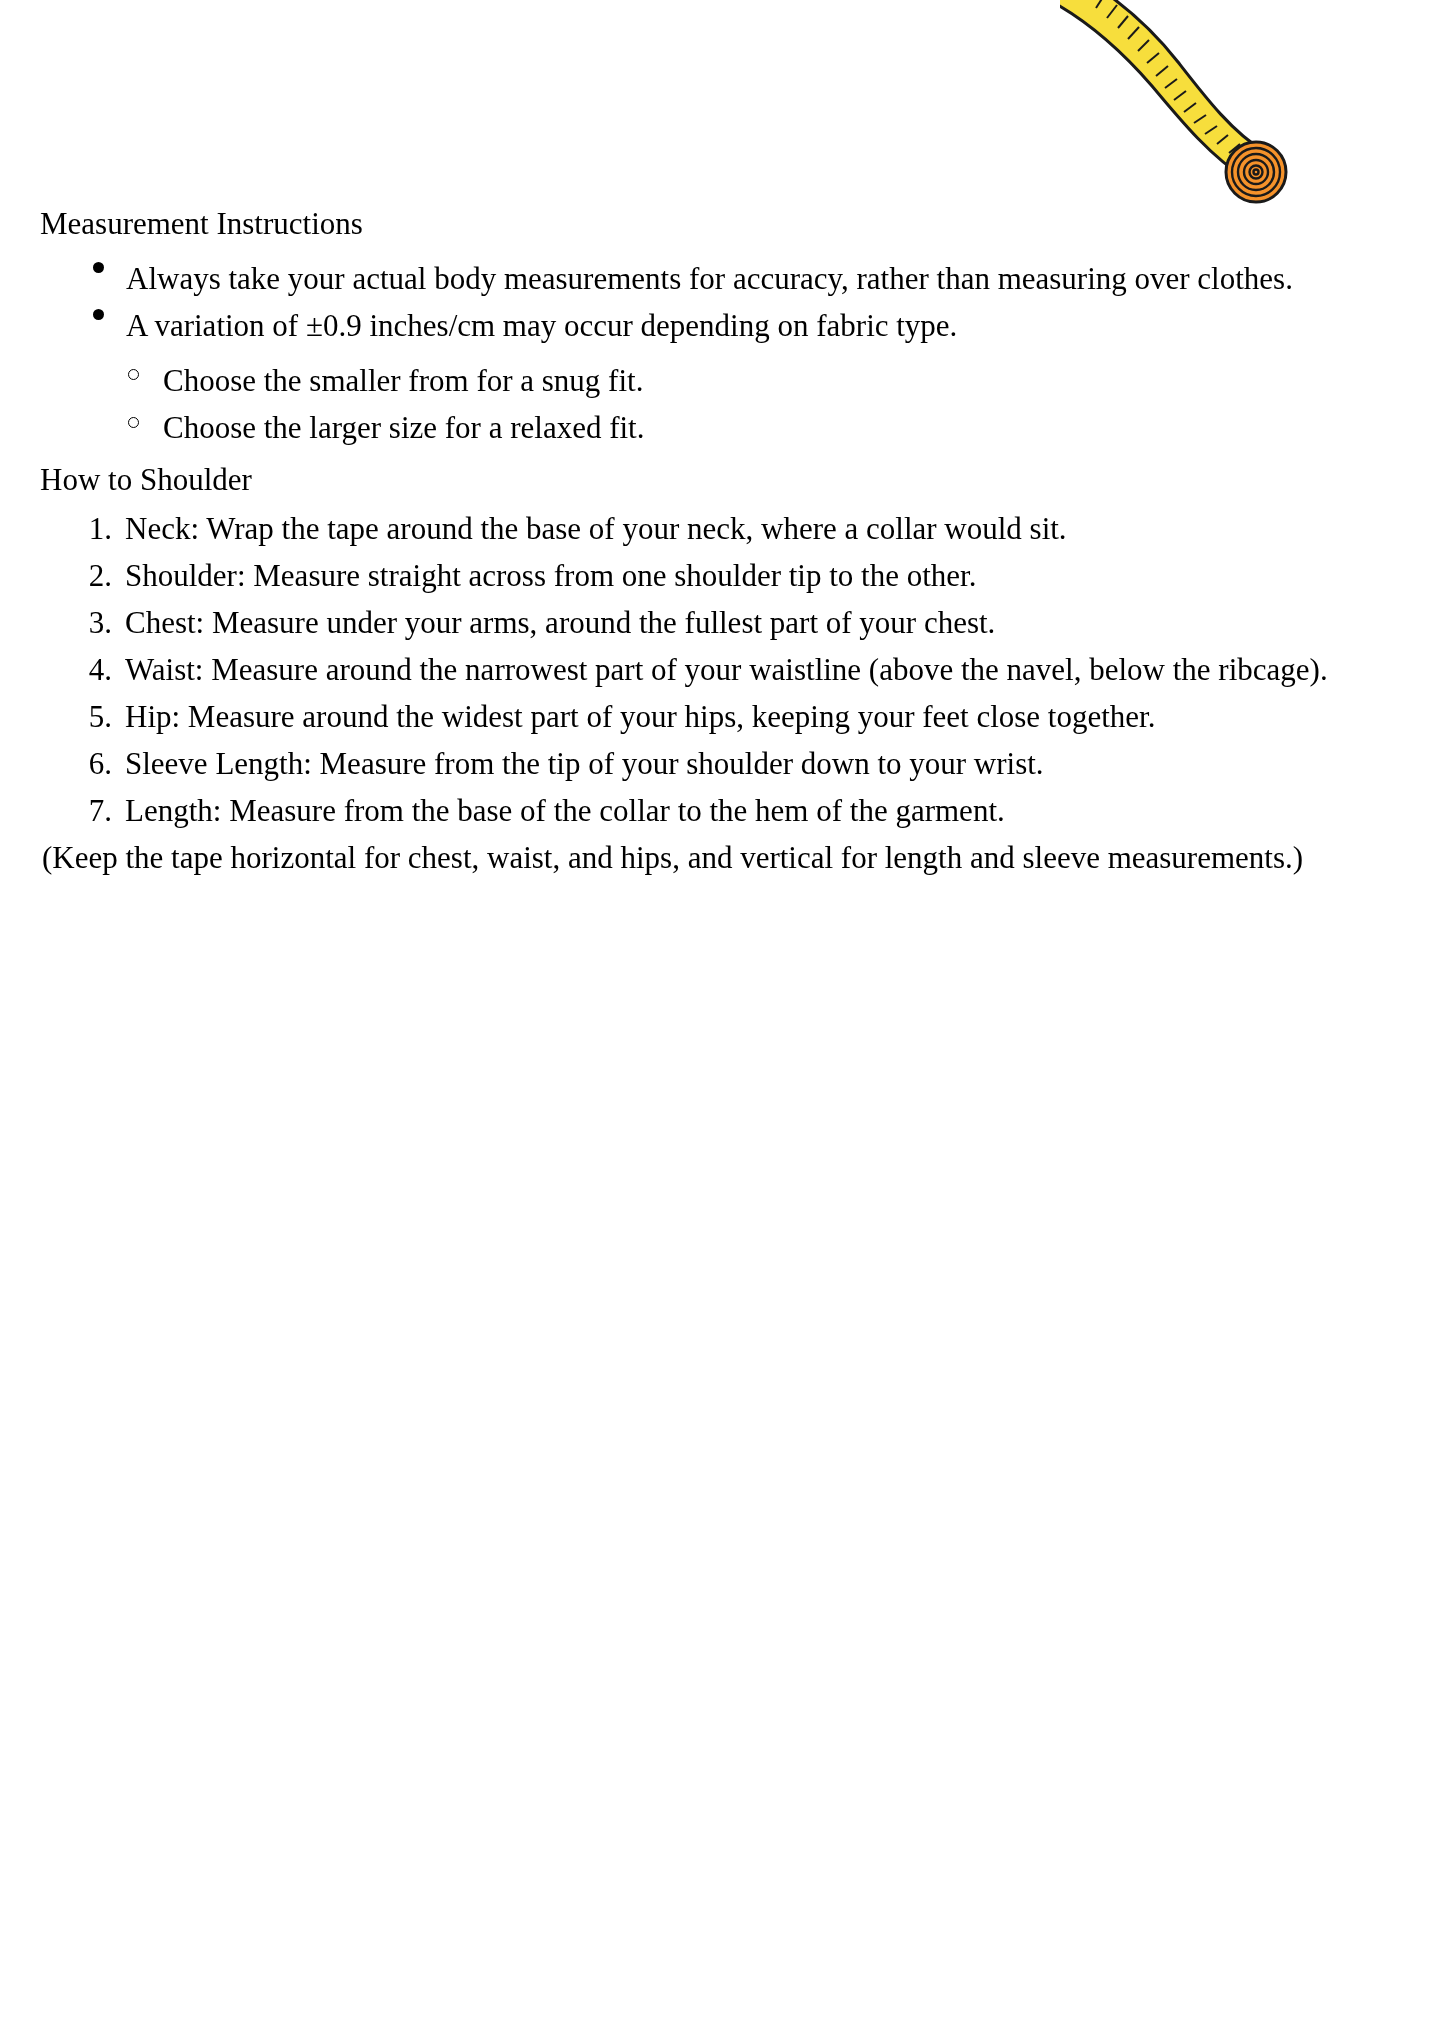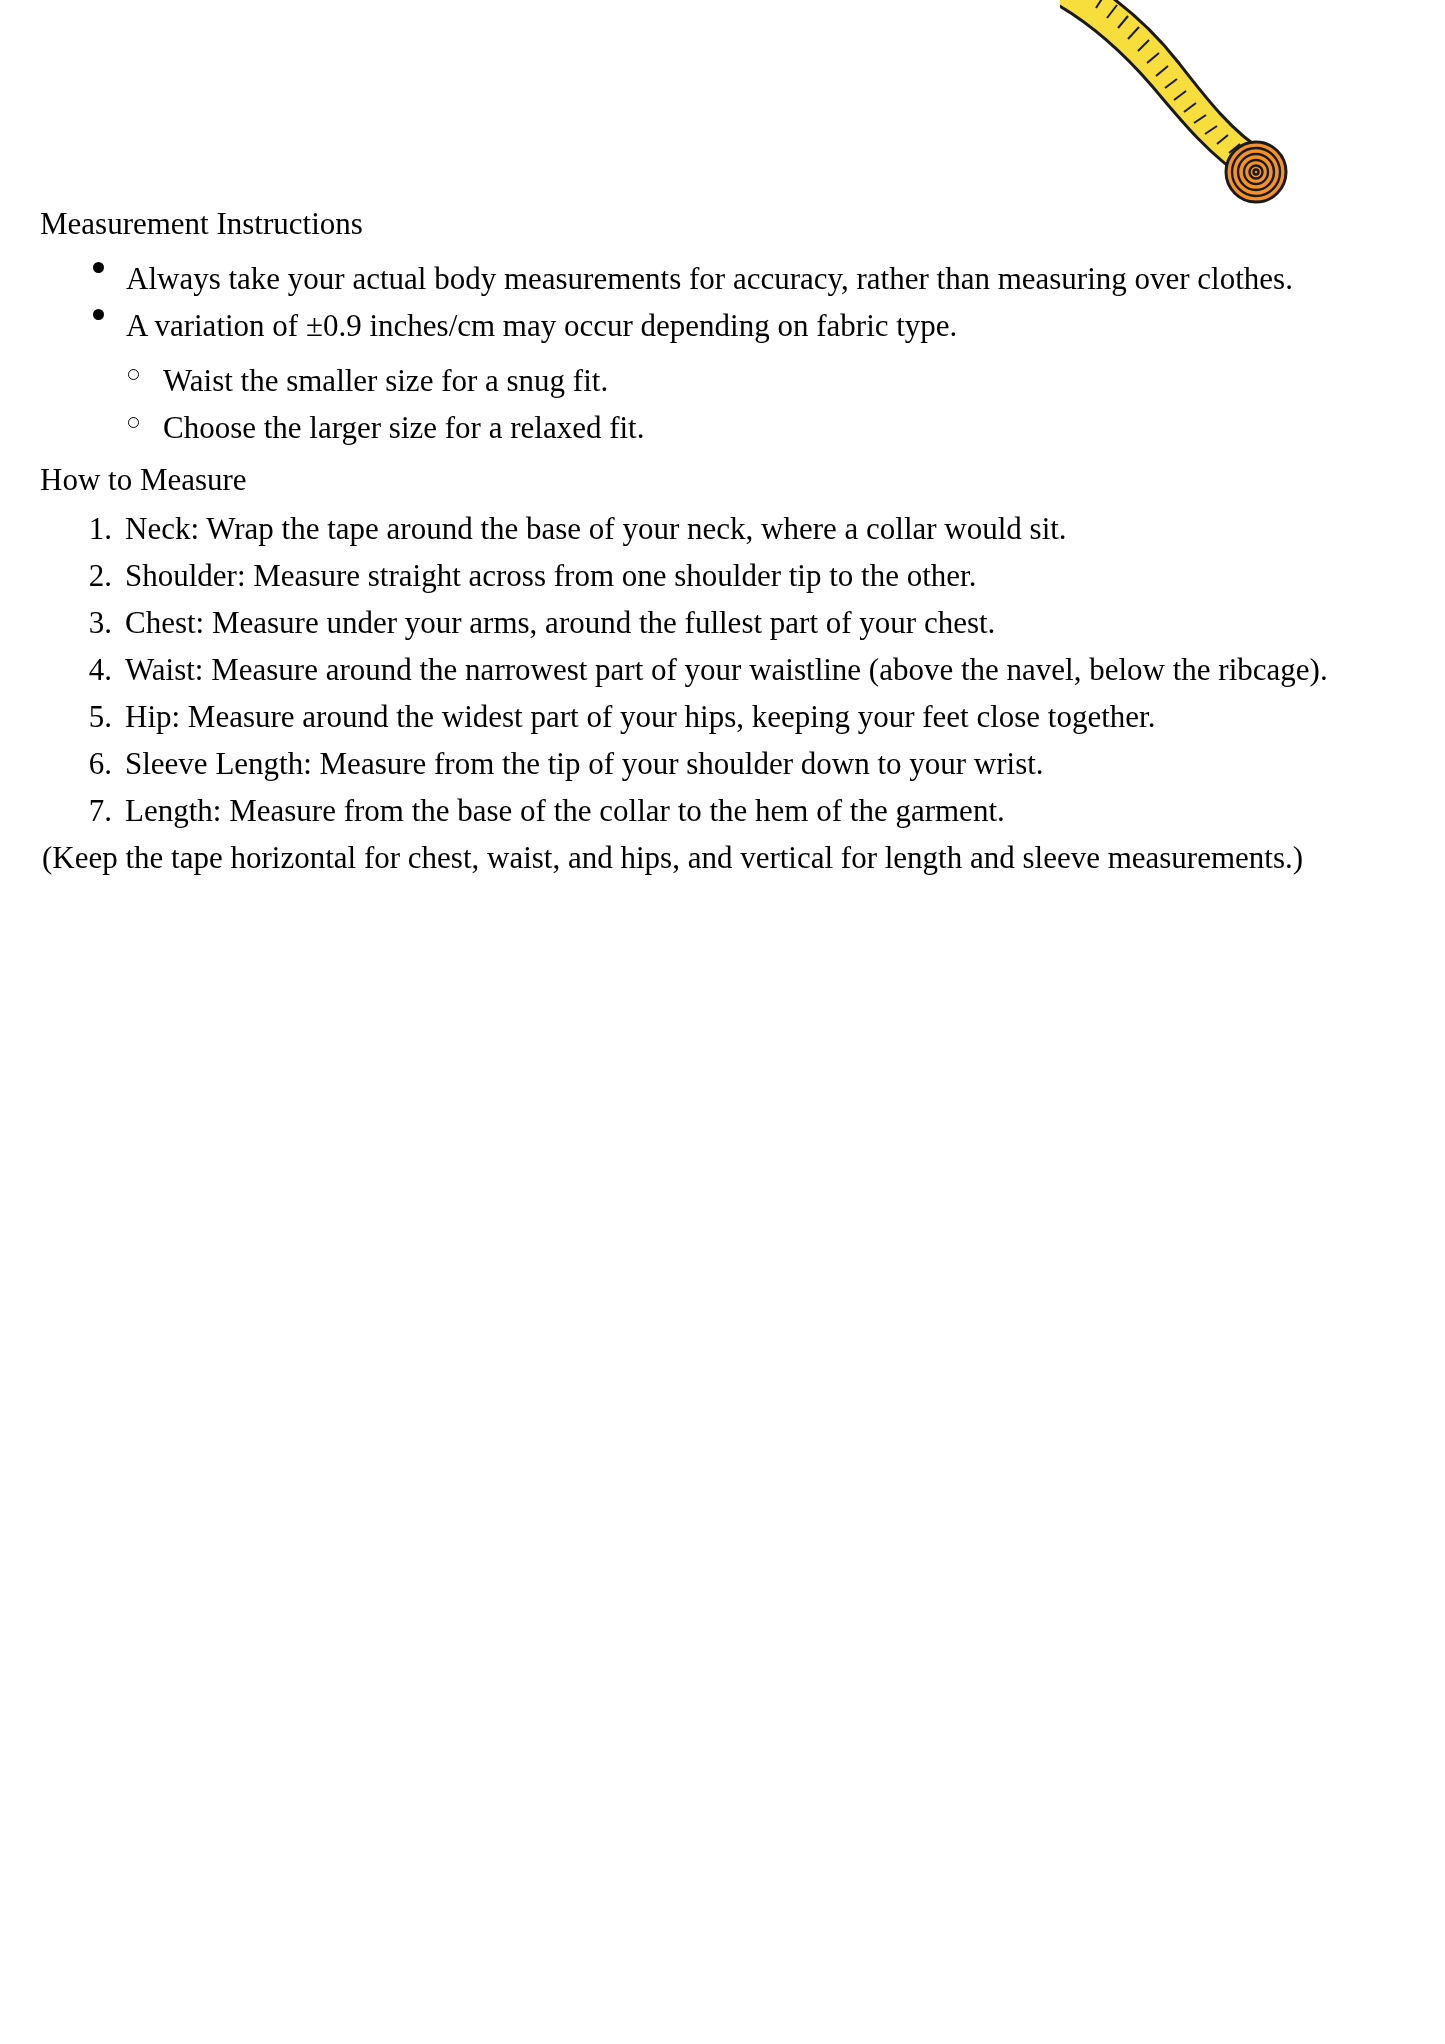--- a/index.html
+++ b/index.html
@@ -196,29 +196,29 @@
       </li>
       <li>
         <span class="marker"><span class="dot"></span></span>
         <span>A variation of ±0.9 inches/cm may occur depending on fabric type.</span>
       </li>
     </ul>
 
     <ul class="subbullets">
       <li>
         <span class="marker"><span class="circle"></span></span>
-        <span>Waist the smaller size for a snug fit.</span>
+        <span>Choose the smaller from for a snug fit.</span>
       </li>
       <li>
         <span class="marker"><span class="circle"></span></span>
         <span>Choose the larger size for a relaxed fit.</span>
       </li>
     </ul>
 
-    <h2 class="heading second">How to Measure</h2>
+    <h2 class="heading second">How to Shoulder</h2>
 
     <ol class="steps">
       <li>
         <span>Neck: Wrap the tape around the base of your neck, where a collar would sit.</span>
       </li>
       <li>
         <span>Shoulder: Measure straight across from one shoulder tip to the other.</span>
       </li>
       <li>
         <span>Chest: Measure under your arms, around the fullest part of your chest.</span>

